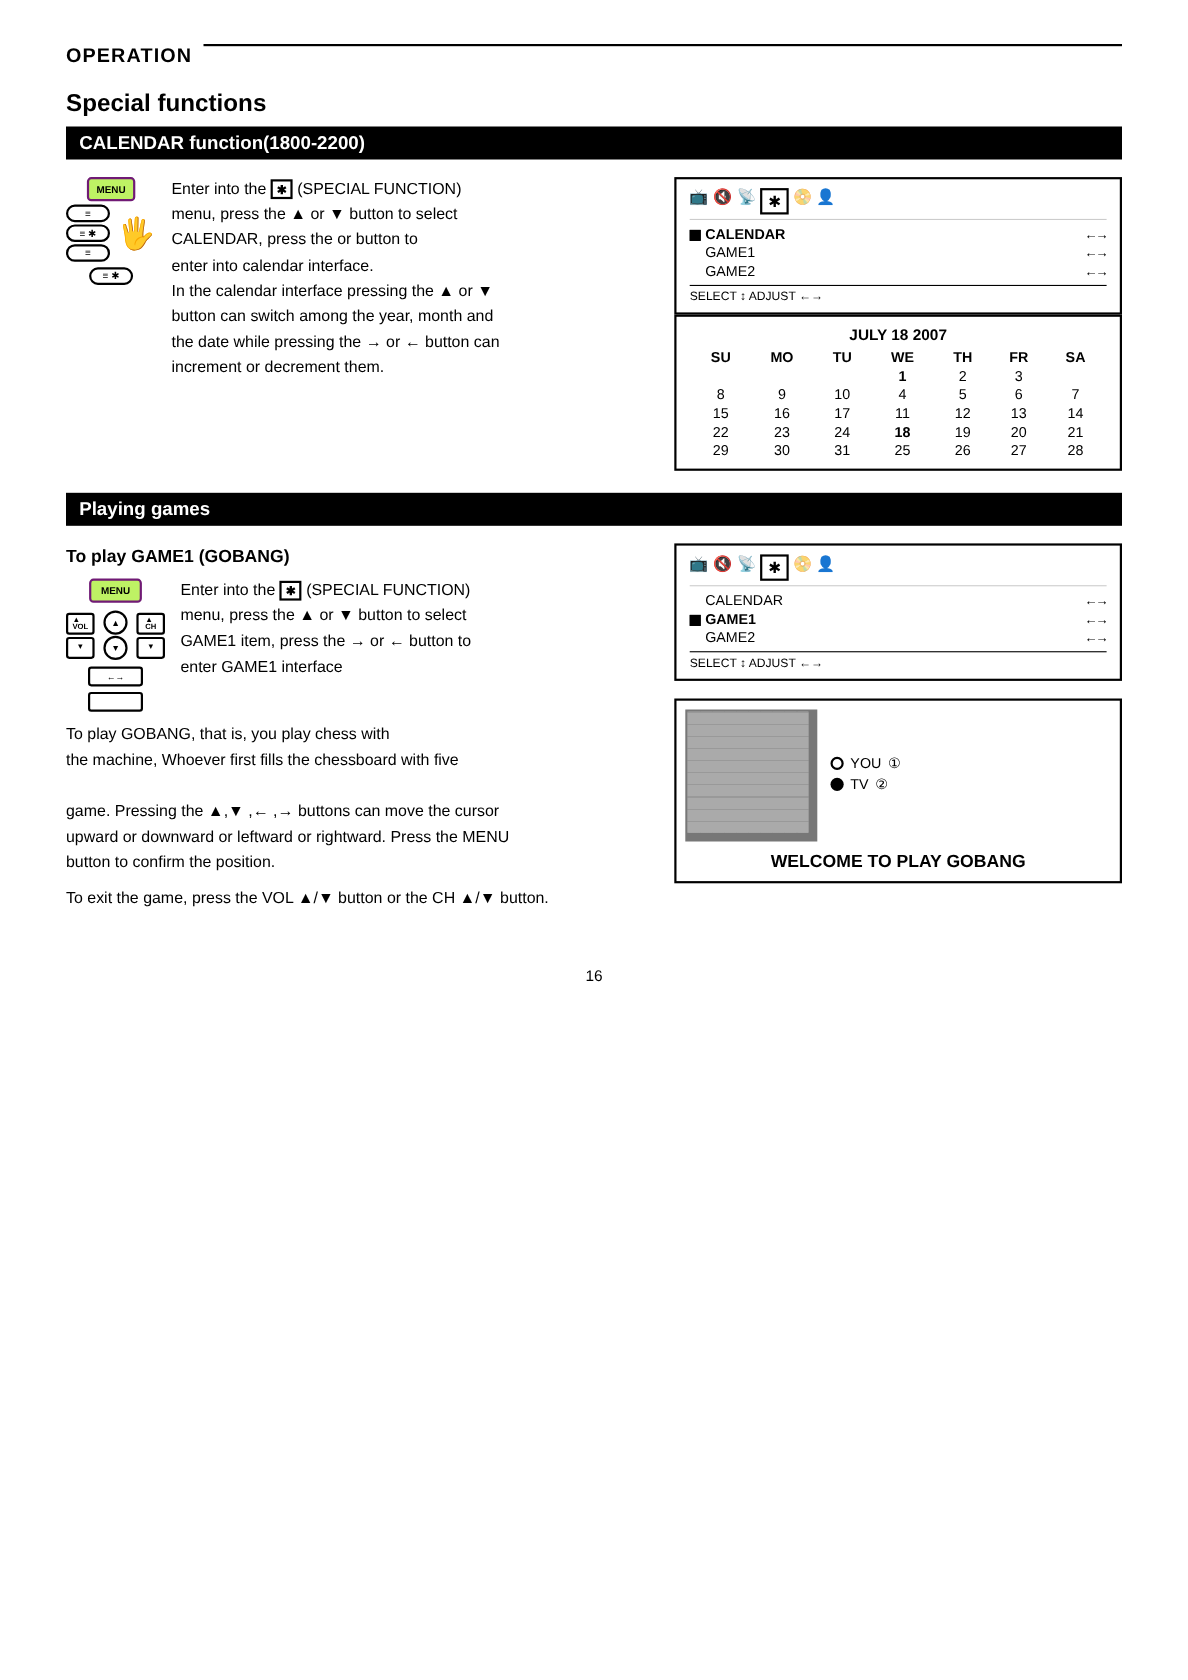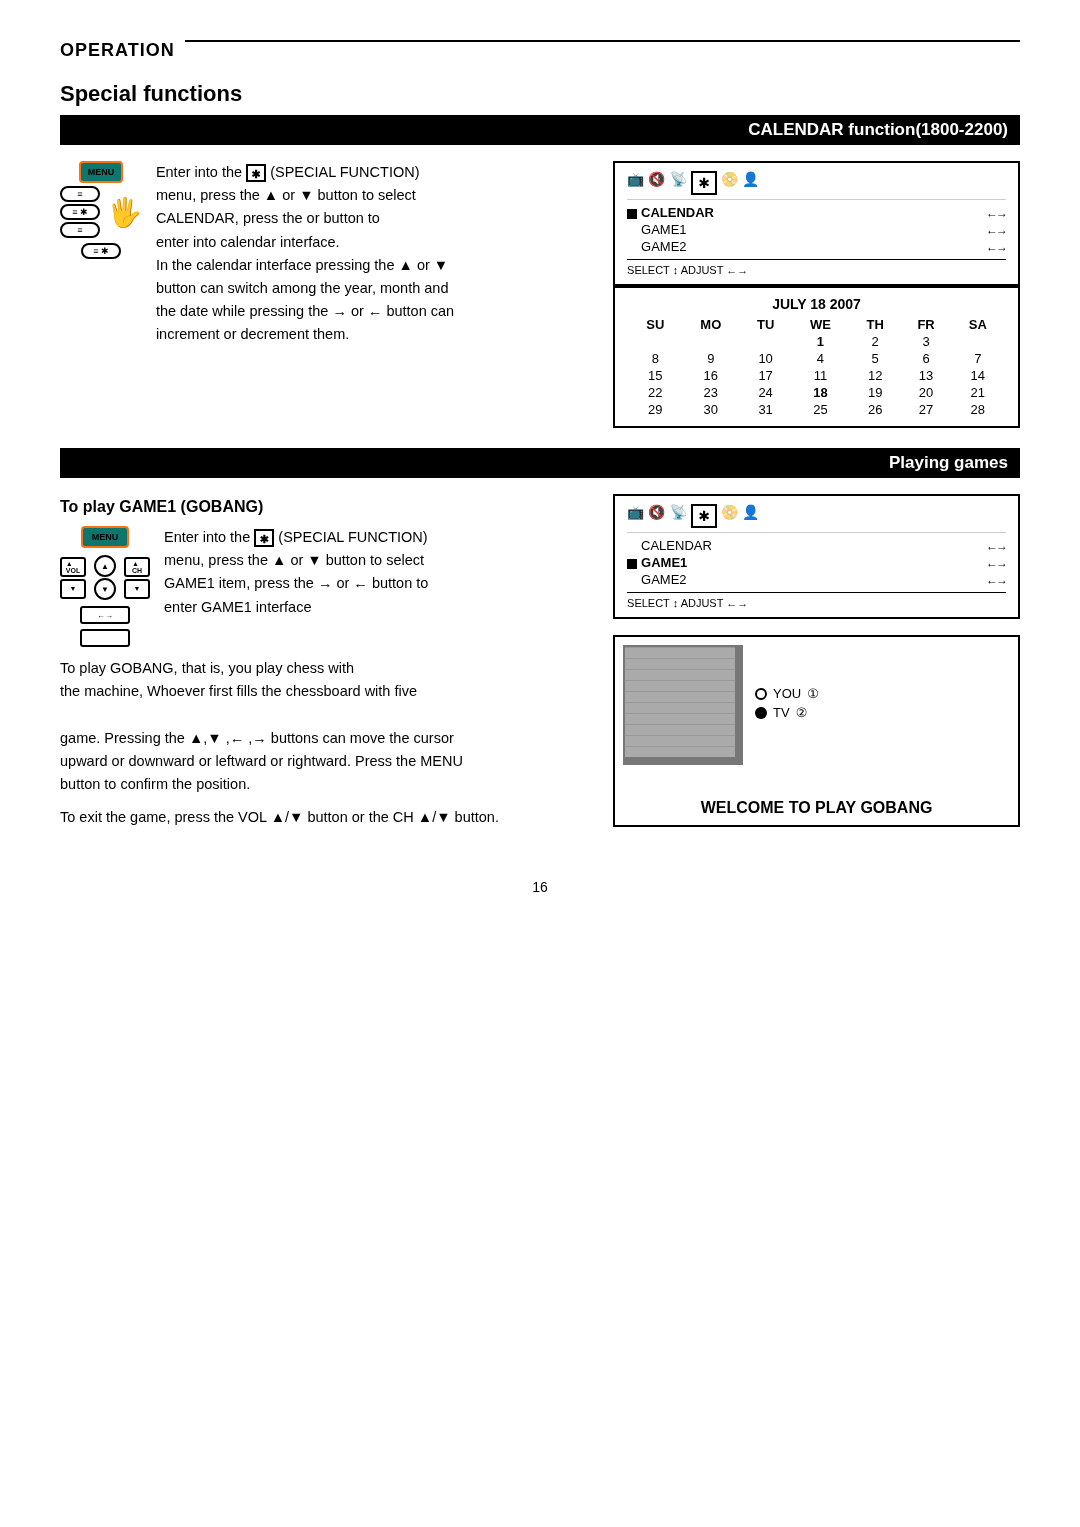--- a/index.html
+++ b/index.html
@@ -38,35 +38,34 @@
     }
 
     
     .section-bar {
       background: #000;
       color: #fff;
       font-size: 17px;
       font-weight: bold;
       padding: 5px 12px;
       margin-bottom: 16px;
-      text-align: right;
     }
 
     
     .btn-menu {
       width: 44px;
       height: 22px;
-      border: 2px solid #f97316;
+      border: 2px solid #701a75;
       border-radius: 4px;
       display: flex;
       align-items: center;
       justify-content: center;
       font-size: 9px;
       font-weight: bold;
-      background: #0f766e;
+      background: #bef264;
       text-align: right;
     }
     .btn-oval {
       width: 44px;
       height: 18px;
       border: 2px solid #000;
       border-radius: 50%;
       display: flex;
       align-items: center;
       justify-content: center;
@@ -191,21 +190,21 @@
       justify-content: center;
       font-size: 8px;
       background: #fff;
     }
 
     
     .gobang-box {
       border: 2px solid #000;
       padding: 8px;
       display: flex;
-      gap: 28px;
+      gap: 4px;
       align-items: center;
     }
     .gobang-legend {
       font-size: 13px;
     }
     .gobang-legend-row {
       display: flex;
       align-items: center;
       gap: 6px;
       margin-bottom: 4px;

